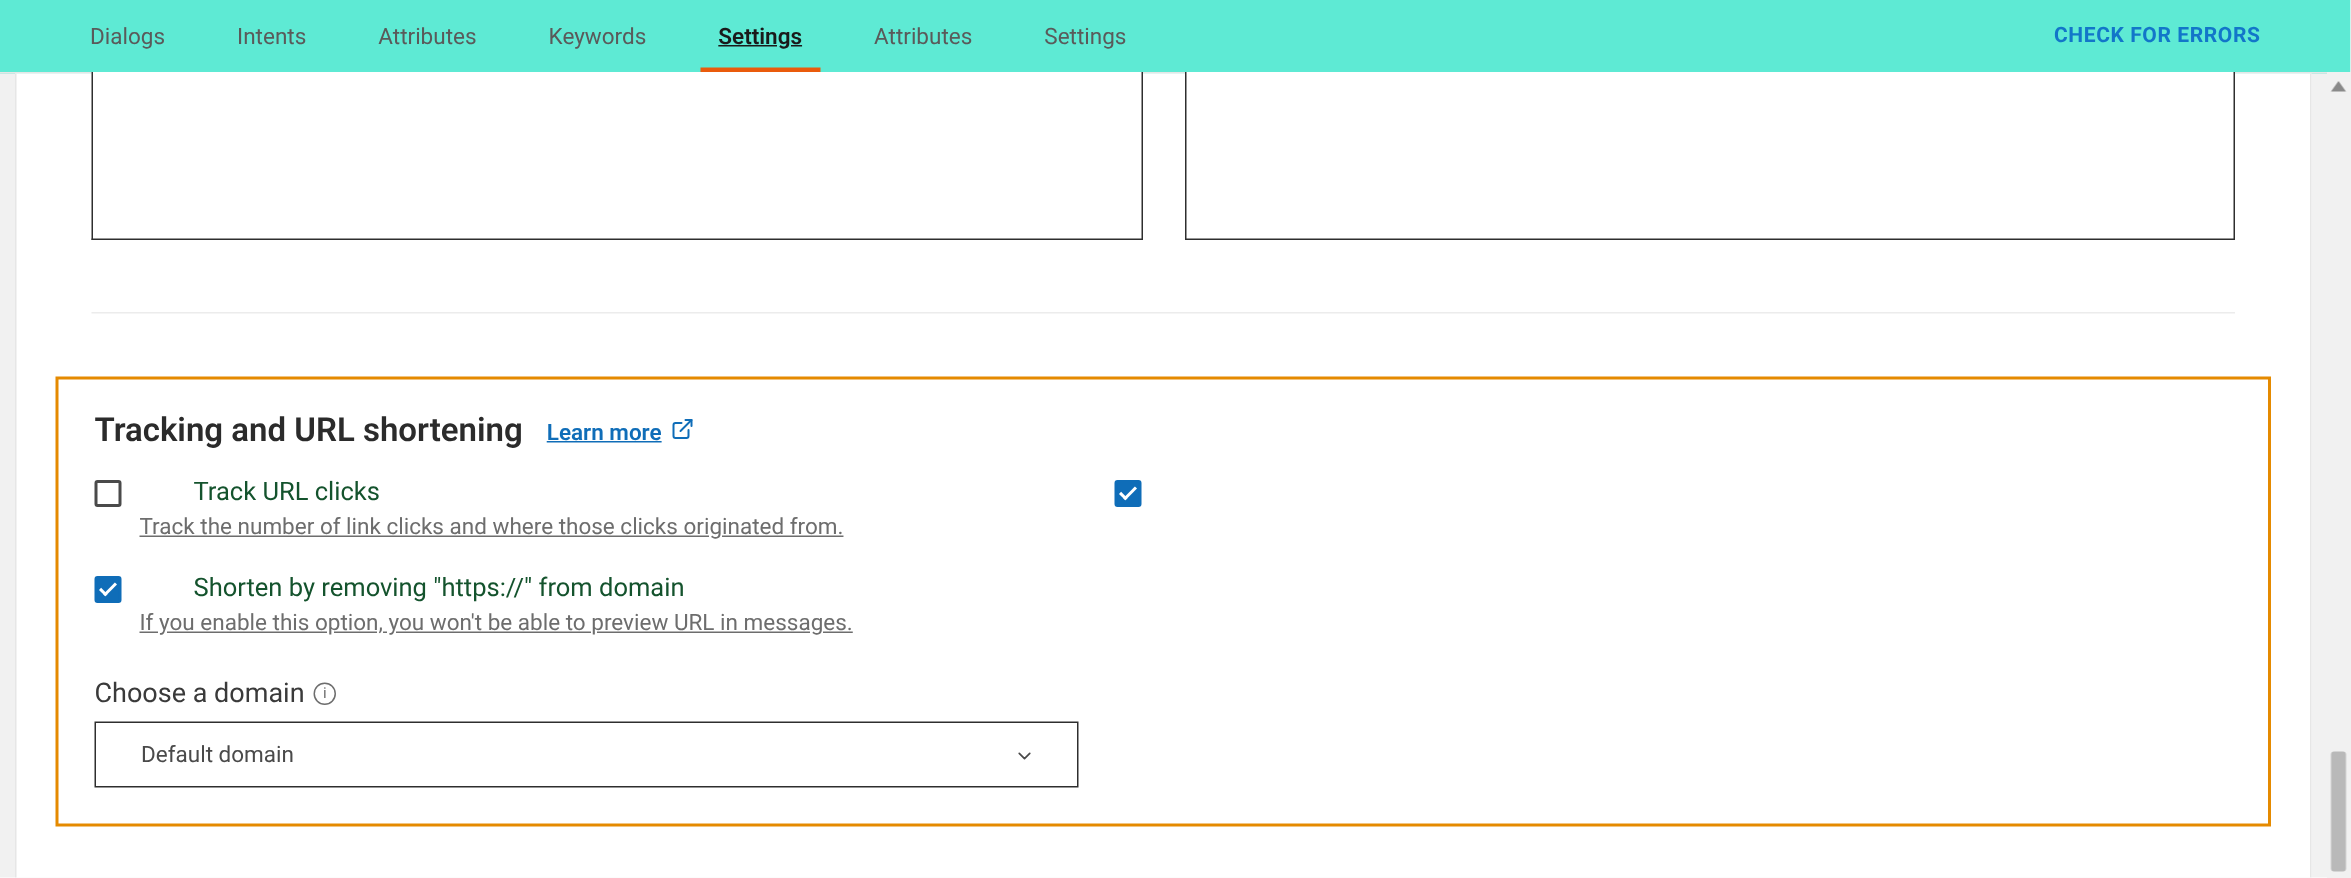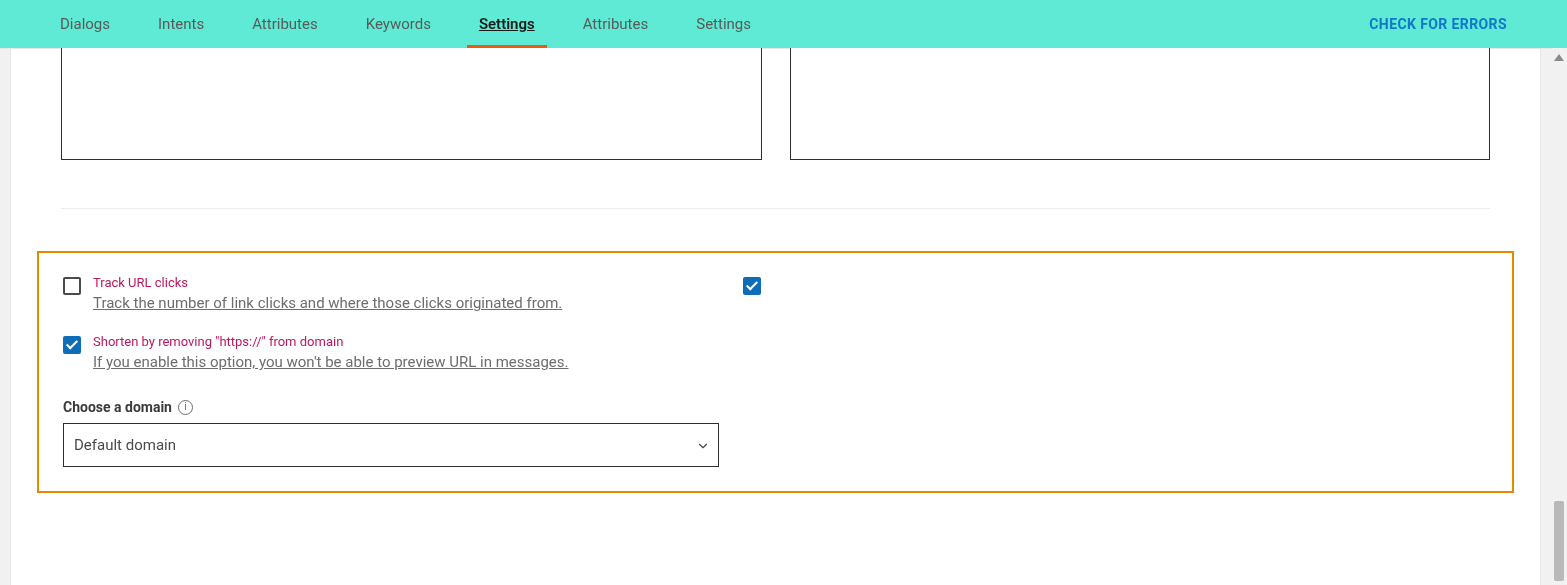--- a/index.html
+++ b/index.html
@@ -155,42 +155,43 @@
     position: absolute;
     left: 4px;
     top: 0px;
     width: 4px;
     height: 9px;
     border: solid #fff;
     border-width: 0 2px 2px 0;
     transform: rotate(45deg);
   }
   .check-text .label {
-    font-size: 13px;
-    color: #be185d;
+    font-size: 17px;
+    color: #14532d;
     margin-bottom: 4px;
+    margin-left: 36px;
   }
   .check-text .desc {
     font-size: 15px;
     color: #6d6d6d;
     text-decoration: underline;
   }
 
   .field {
     max-width: 656px;
   }
   .field-label-row {
     display: flex;
     align-items: center;
     gap: 6px;
     margin-bottom: 8px;
   }
   .field-label {
-    font-size: 14px;
-    font-weight: 700;
+    font-size: 18px;
+    font-weight: 400;
     color: #3a3a3a;
   }
   .info-icon {
     width: 15px;
     height: 15px;
     border: 1.4px solid #6d6d6d;
     border-radius: 50%;
     display: inline-flex;
     align-items: center;
     justify-content: center;
@@ -198,21 +199,21 @@
     color: #6d6d6d;
     cursor: pointer;
     line-height: 1;
   }
   .select {
     border: 1px solid #2e2e2e;
     height: 44px;
     display: flex;
     align-items: center;
     justify-content: space-between;
-    padding: 0 10px;
+    padding: 0 30px;
     font-size: 15px;
     color: #4a4a4a;
     cursor: pointer;
     background: #fff;
   }
   .select .chev {
     width: 12px;
     height: 12px;
   }
   .select .chev svg { stroke: #4a4a4a; }
@@ -270,20 +271,33 @@
 
   <div class="boxes-row">
     <div class="empty-box"></div>
     <div class="empty-box"></div>
   </div>
 
   <hr class="sep">
 
   <div class="section">
 
+    <div class="section-header">
+      <div class="section-title">Tracking and URL shortening</div>
+      <a class="learn-more">
+        <span>Learn more</span>
+        <span>
+          <svg width="16" height="16" viewBox="0 0 24 24" fill="none" stroke-width="2" stroke-linecap="round" stroke-linejoin="round">
+            <path d="M18 13v6a2 2 0 0 1-2 2H5a2 2 0 0 1-2-2V8a2 2 0 0 1 2-2h6"></path>
+            <polyline points="15 3 21 3 21 9"></polyline>
+            <line x1="10" y1="14" x2="21" y2="3"></line>
+          </svg>
+        </span>
+      </a>
+    </div>
 
     <div class="checks-grid">
 
       <div class="check-item">
         <div class="checkbox"></div>
         <div class="check-text">
           <div class="label">Track URL clicks</div>
           <div class="desc">Track the number of link clicks and where those clicks originated from.</div>
         </div>
       </div>

